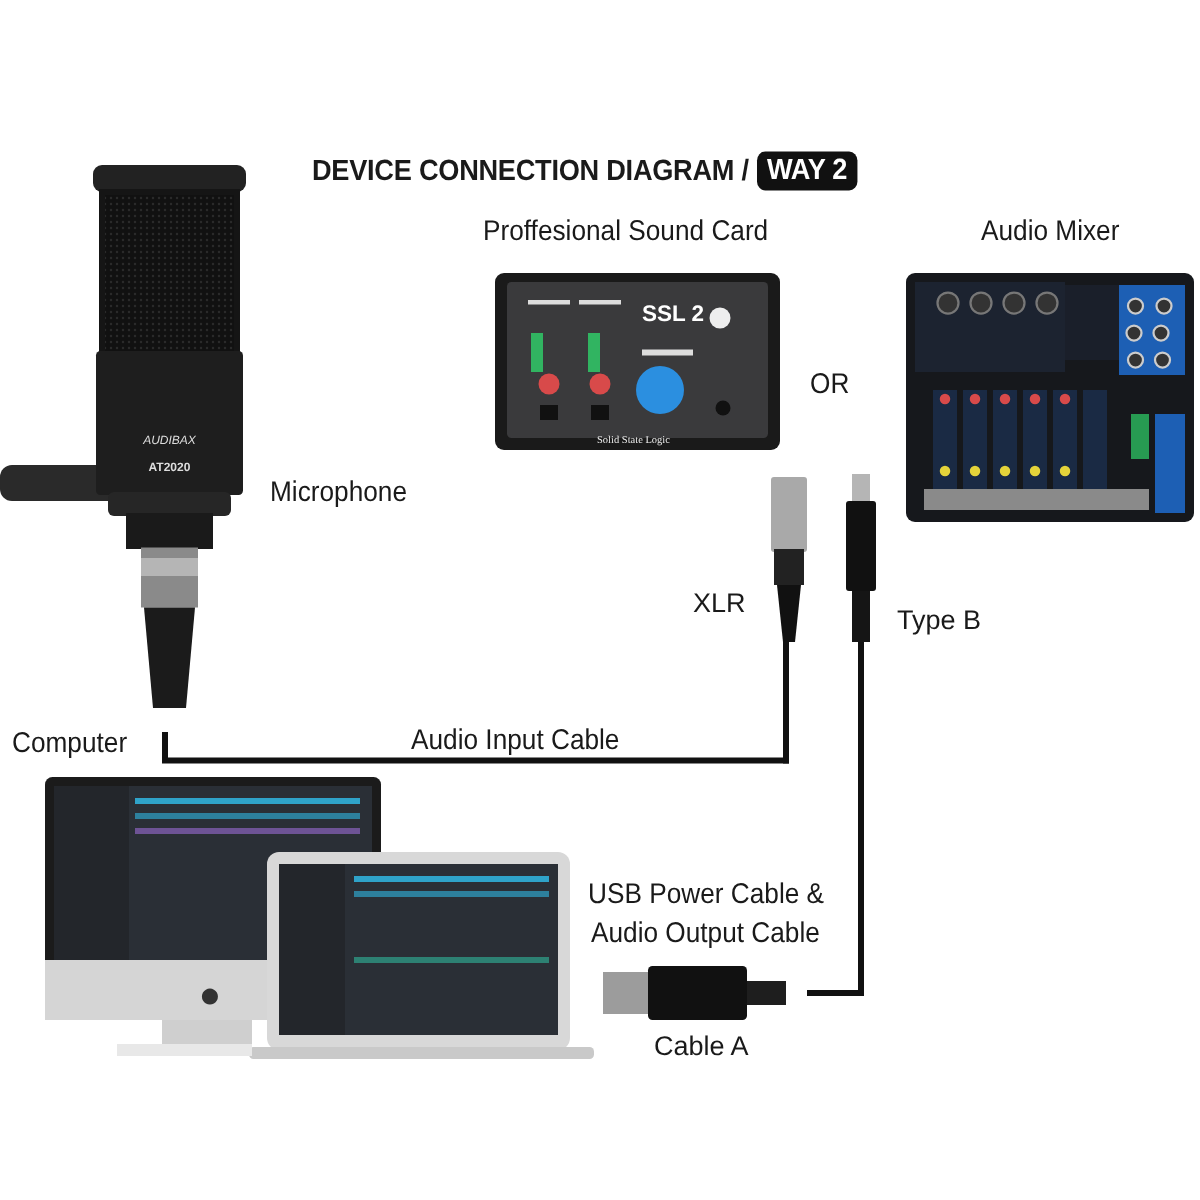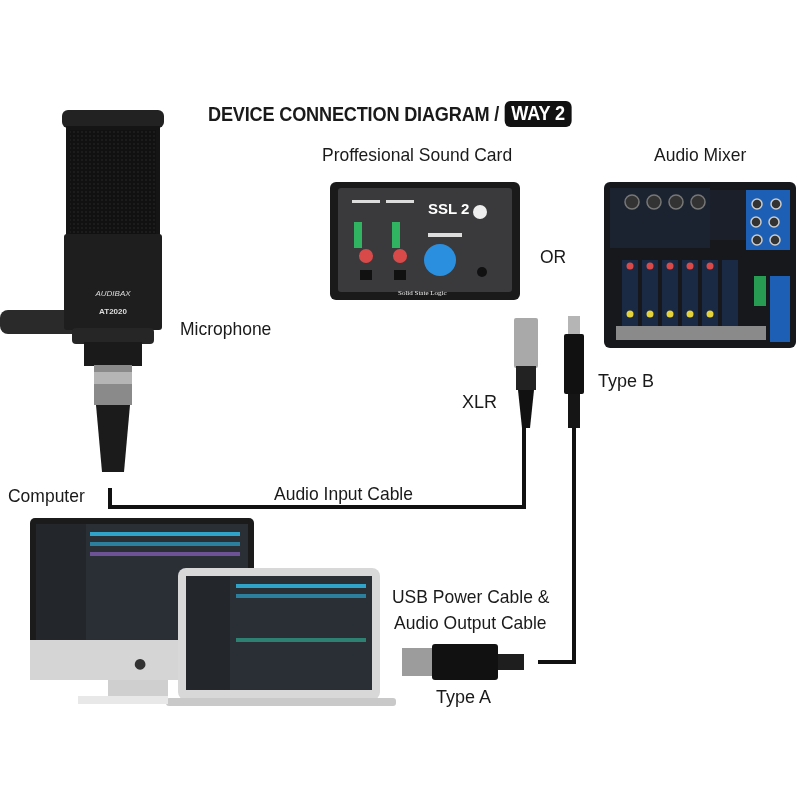--- a/index.html
+++ b/index.html
@@ -22,22 +22,22 @@
 
 <div class="abs label" style="left:322px;top:144px;">Proffesional Sound Card</div>
 <div class="abs label" style="left:654px;top:144px;">Audio Mixer</div>
 <div class="abs label" style="left:540px;top:246px;">OR</div>
 <div class="abs label" style="left:180px;top:318px;">Microphone</div>
 <div class="abs label" style="left:8px;top:485px;">Computer</div>
 <div class="abs label" style="left:274px;top:483px;">Audio Input Cable</div>
 <div class="abs label" style="left:392px;top:586px;">USB Power Cable &amp;</div>
 <div class="abs label" style="left:394px;top:612px;">Audio Output Cable</div>
 <div class="abs small" style="left:462px;top:392px;">XLR</div>
-<div class="abs small" style="left:598px;top:371px;">Type B</div>
-<div class="abs small" style="left:436px;top:687px;">Type A</div>
+<div class="abs small" style="left:598px;top:403px;">Type B</div>
+<div class="abs small" style="left:436px;top:687px;">Cable A</div>
 
 <div class="abs line" style="left:108px;top:488px;width:4px;height:20px;"></div>
 <div class="abs line" style="left:108px;top:505px;width:418px;height:4px;"></div>
 <div class="abs line" style="left:522px;top:428px;width:4px;height:81px;"></div>
 <div class="abs line" style="left:572px;top:428px;width:4px;height:236px;"></div>
 <div class="abs line" style="left:538px;top:660px;width:38px;height:4px;"></div>
 
 <svg class="abs" style="left:0;top:110px;" width="200" height="370">
   <rect x="0" y="200" width="80" height="24" rx="8" fill="#2a2a2a"></rect>
   <rect x="62" y="0" width="102" height="18" rx="6" fill="#222"></rect>

